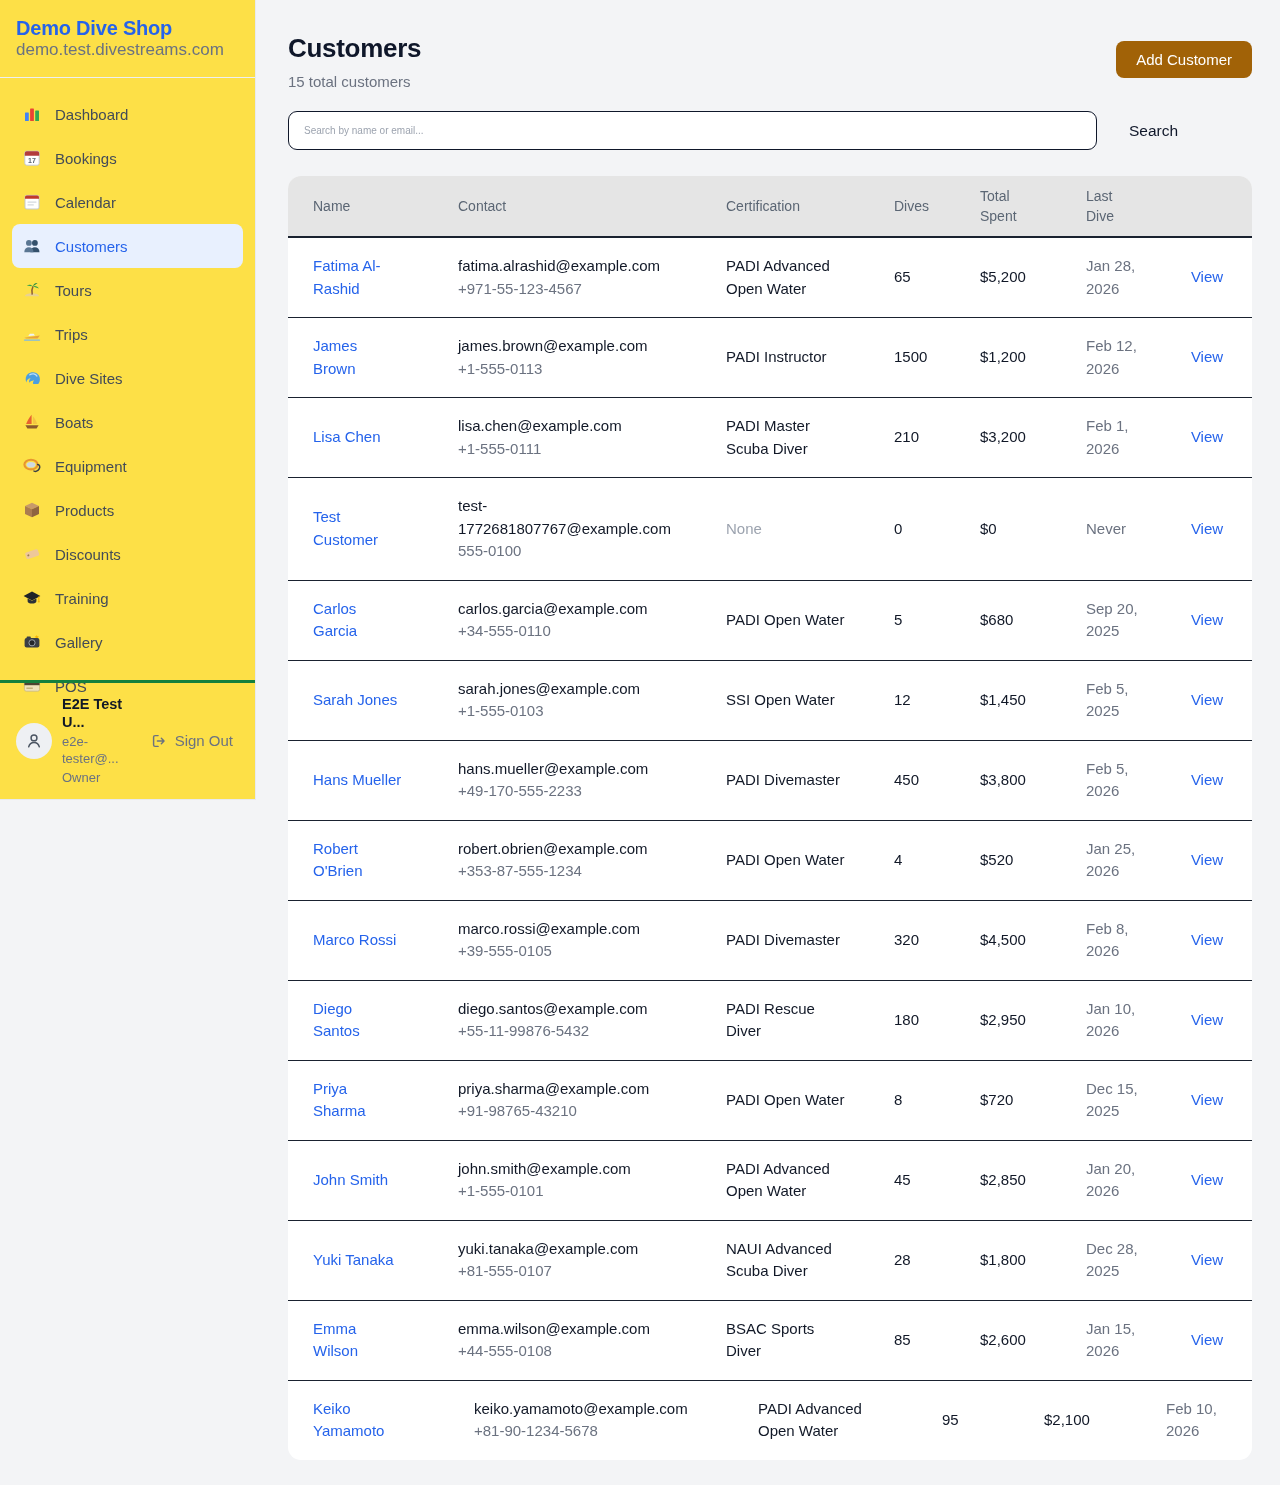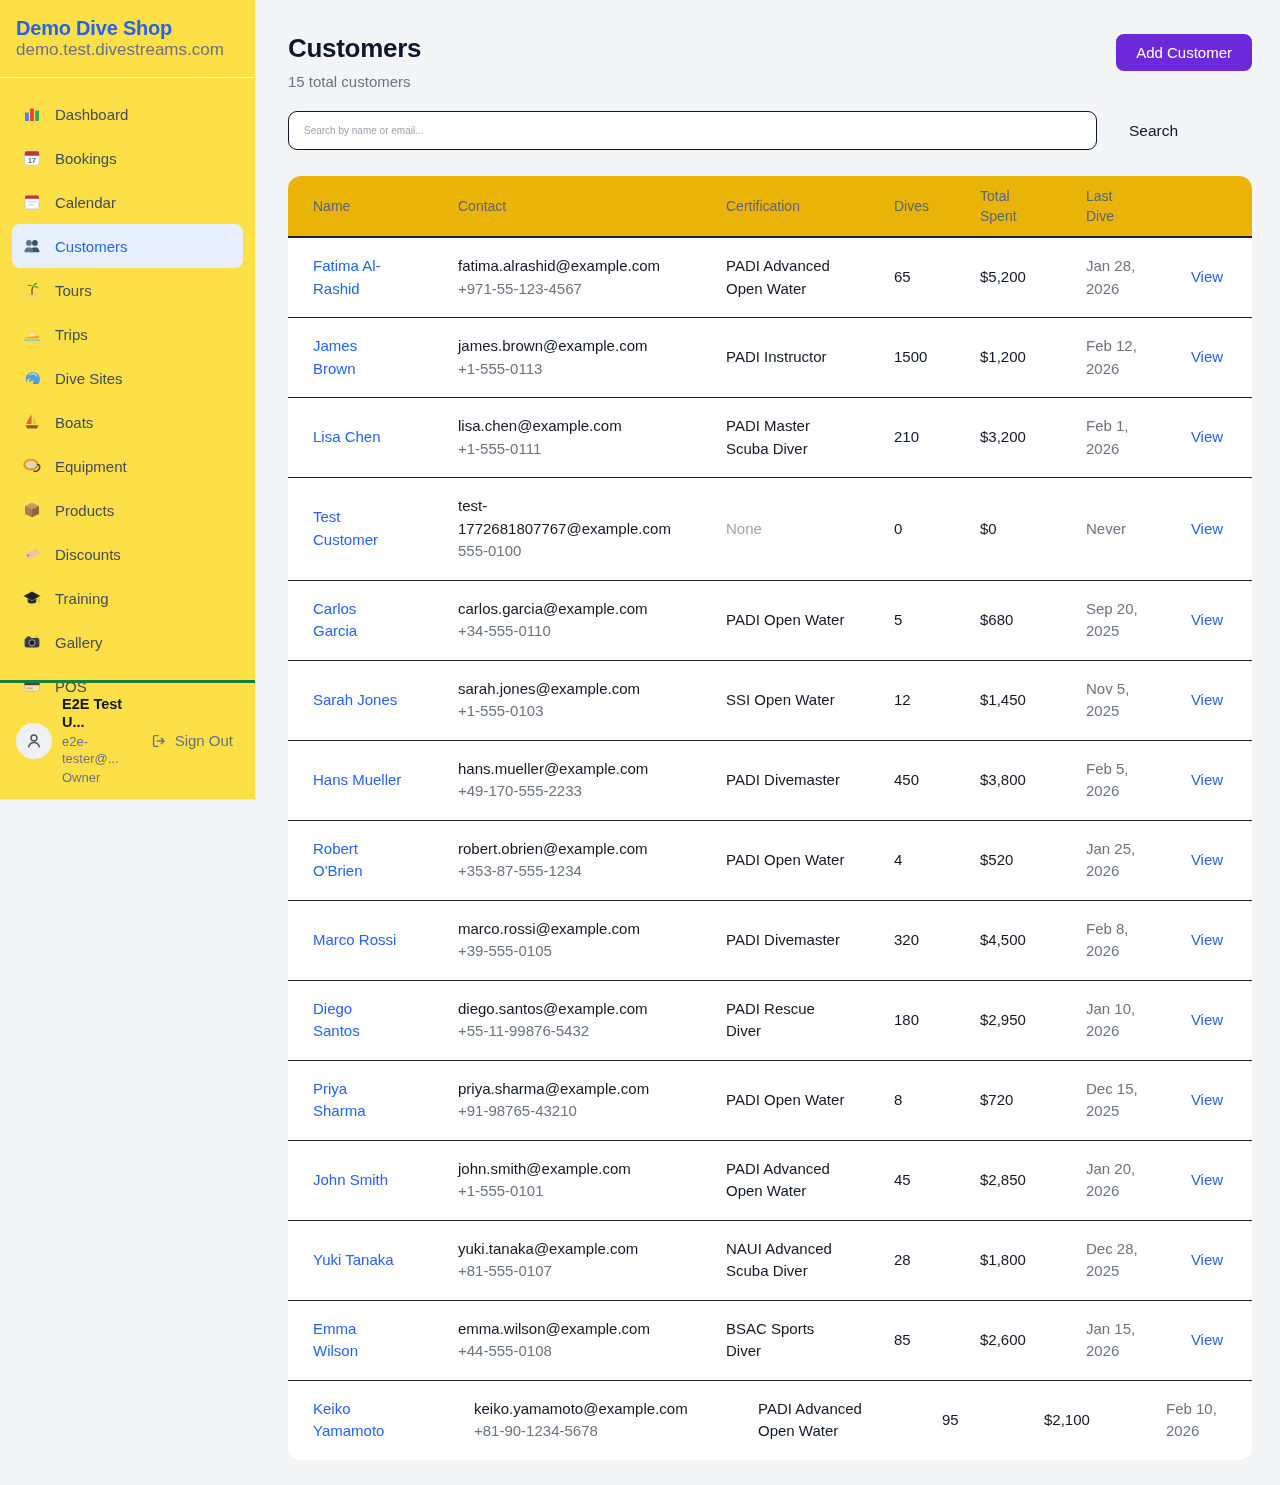--- a/index.html
+++ b/index.html
@@ -43,23 +43,23 @@
     margin-left:auto; display:flex; align-items:center; gap:7px;
     color:#6b7280; font-size:15px; cursor:pointer; white-space:nowrap;
     background:none; border:none; font-family:inherit;
   }
   
   .main { margin-left:256px; padding:33px 28px 0 32px; }
   .page-header { display:flex; justify-content:space-between; align-items:flex-start; }
   .page-title { font-size:26px; font-weight:700; color:#0f172a; margin:0; letter-spacing:-0.3px; }
   .page-sub { font-size:15px; color:#6b7280; margin-top:9px; }
   .add-btn {
-    background:#6d28d9; color:#fff; border:none; border-radius:8px;
+    background:#a16207; color:#fff; border:none; border-radius:8px;
     height:37px; padding:0 20px; font-size:15px; font-weight:500;
-    margin-top:1px; cursor:pointer; font-family:inherit;
+    margin-top:8px; cursor:pointer; font-family:inherit;
   }
   .search-row { display:flex; align-items:center; margin-top:21px; }
   .search-input {
     width:809px; height:39px; box-sizing:border-box;
     border:1.5px solid #0f172a; border-radius:9px; padding:0 15px;
     font-size:10px; color:#111827; background:#fff; font-family:inherit; outline:none;
   }
   .search-input::placeholder { color:#9ca3af; }
   .search-btn {
     background:none; border:none; font-size:15.5px; color:#0f172a;
@@ -68,21 +68,21 @@
   
   .table-card {
     margin-top:26px; width:964px; background:#ffffff;
     border-radius:13px; overflow:hidden;
   }
   .tgrid {
     display:grid;
     grid-template-columns:145px 268px 168px 86px 106px 100px 1fr;
     align-items:center; padding-left:25px; padding-right:24px;
   }
-  .thead { background:#eab308; border-bottom:2px solid #1a2230; min-height:60px; }
+  .thead { background:#e5e5e5; border-bottom:2px solid #1a2230; min-height:60px; }
   .th { font-size:14px; color:#5b6674; line-height:1.45; padding-right:10px; }
   .th:nth-child(5) { padding-right:40px; }  
   .th:nth-child(6) { padding-right:45px; }  
   .trow { border-bottom:1.5px solid #1a2230; padding-top:17px; padding-bottom:17px; }
   .trow:last-child { border-bottom:none;gap:16px; }
   .td { font-size:15px; line-height:1.5; padding-right:12px; color:#111827; }
   .td.namecol { padding-right:55px; }
   .td.contact { padding-right:46px; }
   .td.cert { padding-right:46px; }
   .td.lastdive { padding-right:20px; color:#6b7280; }
@@ -359,21 +359,21 @@
   </div>
         <div class="tgrid trow">
     <div class="td namecol"><a class="name-link">Sarah Jones</a></div>
     <div class="td contact">
       <div class="email">sarah.jones@example.com</div>
       <div class="phone">+1-555-0103</div>
     </div>
     <div class="td cert">SSI Open Water</div>
     <div class="td dives">12</div>
     <div class="td spent">$1,450</div>
-    <div class="td lastdive">Nov 5, 2025</div>
+    <div class="td lastdive">Feb 5, 2025</div>
     <div class="td action"><a class="view-link">View</a></div>
   </div>
         <div class="tgrid trow">
     <div class="td namecol"><a class="name-link">Hans Mueller</a></div>
     <div class="td contact">
       <div class="email">hans.mueller@example.com</div>
       <div class="phone">+49-170-555-2233</div>
     </div>
     <div class="td cert">PADI Divemaster</div>
     <div class="td dives">450</div>

